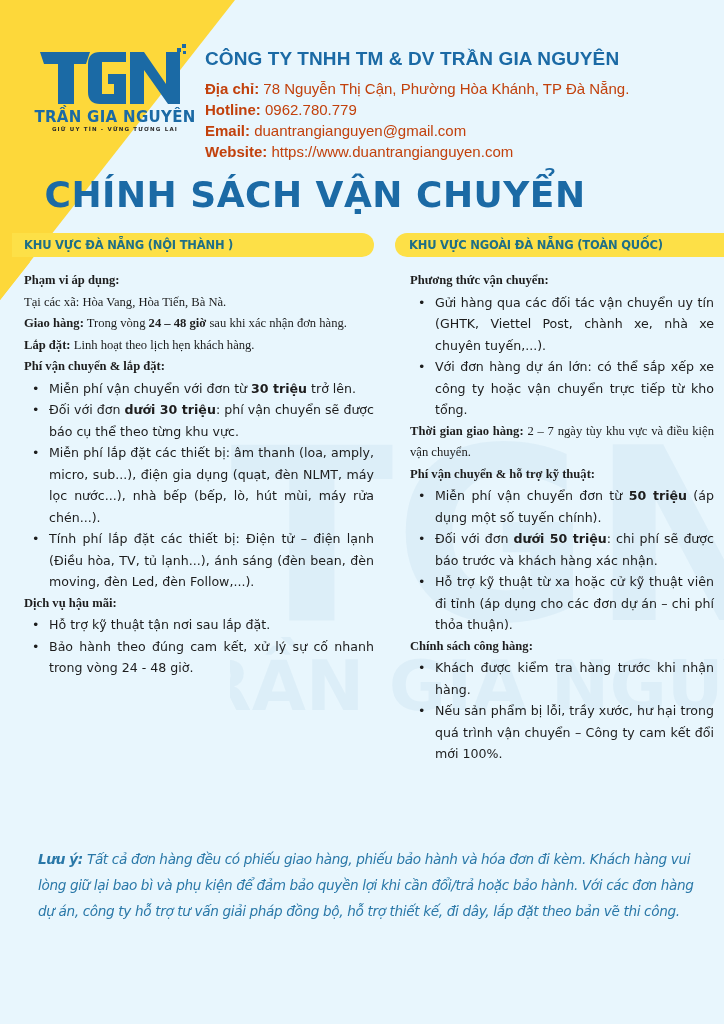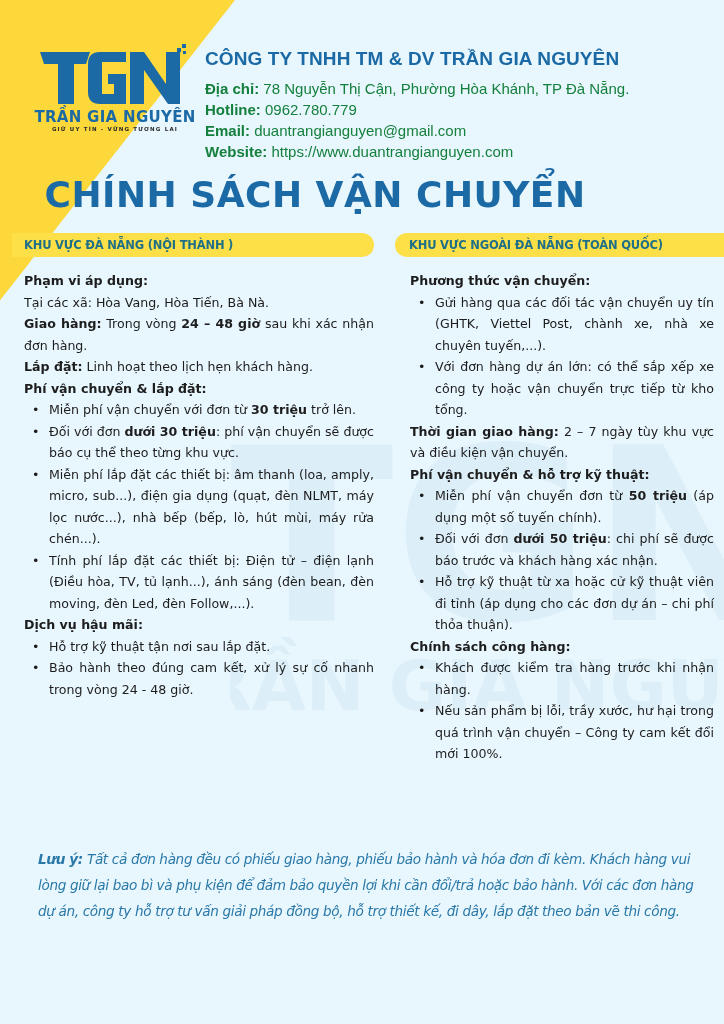--- a/index.html
+++ b/index.html
@@ -37,21 +37,21 @@
     }
     
     .company {
       position: absolute; left: 205px; top: 48px; width: 510px;
     }
     .company-name {
       font-weight: bold; font-size: 19px; color: #1b6aa5;
       white-space: nowrap; letter-spacing: 0.1px; margin-bottom: 8px;
     }
     .company-line {
-      font-size: 15px; color: #15803d; line-height: 21px; white-space: nowrap;
+      font-size: 15px; color: #c2410c; line-height: 21px; white-space: nowrap;
     }
     .company-line .lbl { font-weight: bold; }
     
     .main-title {
       position: absolute; left: 0; top: 174px; width: 630px; text-align: center;
       font-family: "DejaVu Sans", sans-serif; font-weight: bold;
       font-size: 36px; color: #1b6aa5; letter-spacing: 0.5px;
     }
     
     .section-bar {
@@ -64,21 +64,21 @@
     .bar-left { left: 12px; width: 362px; padding-left: 12px; border-radius: 0 12px 12px 0; }
     .bar-right { left: 395px; width: 355px; padding-left: 14px; border-radius: 12px 0 0 12px; }
     
     .col {
       position: absolute; top: 270px;
       font-family: "DejaVu Sans", sans-serif; font-size: 12.6px; line-height: 21.5px;
       color: #1d1d1d;
     }
     .col-left { left: 24px; width: 350px; }
     .col-right { left: 410px; width: 304px; }
-    .col p { text-align: justify; }
+    .col p { text-align: justify; font-family: Liberation Serif, serif; }
     .col .h { font-weight: bold; }
     .col b { font-weight: bold; }
     .col ul { list-style: none; }
     .col li {
       position: relative; padding-left: 25px; text-align: justify;
     }
     .col li::before {
       content: "•"; position: absolute; left: 8px; top: 0;
     }
     .col .indent { padding-left: 26px; }

